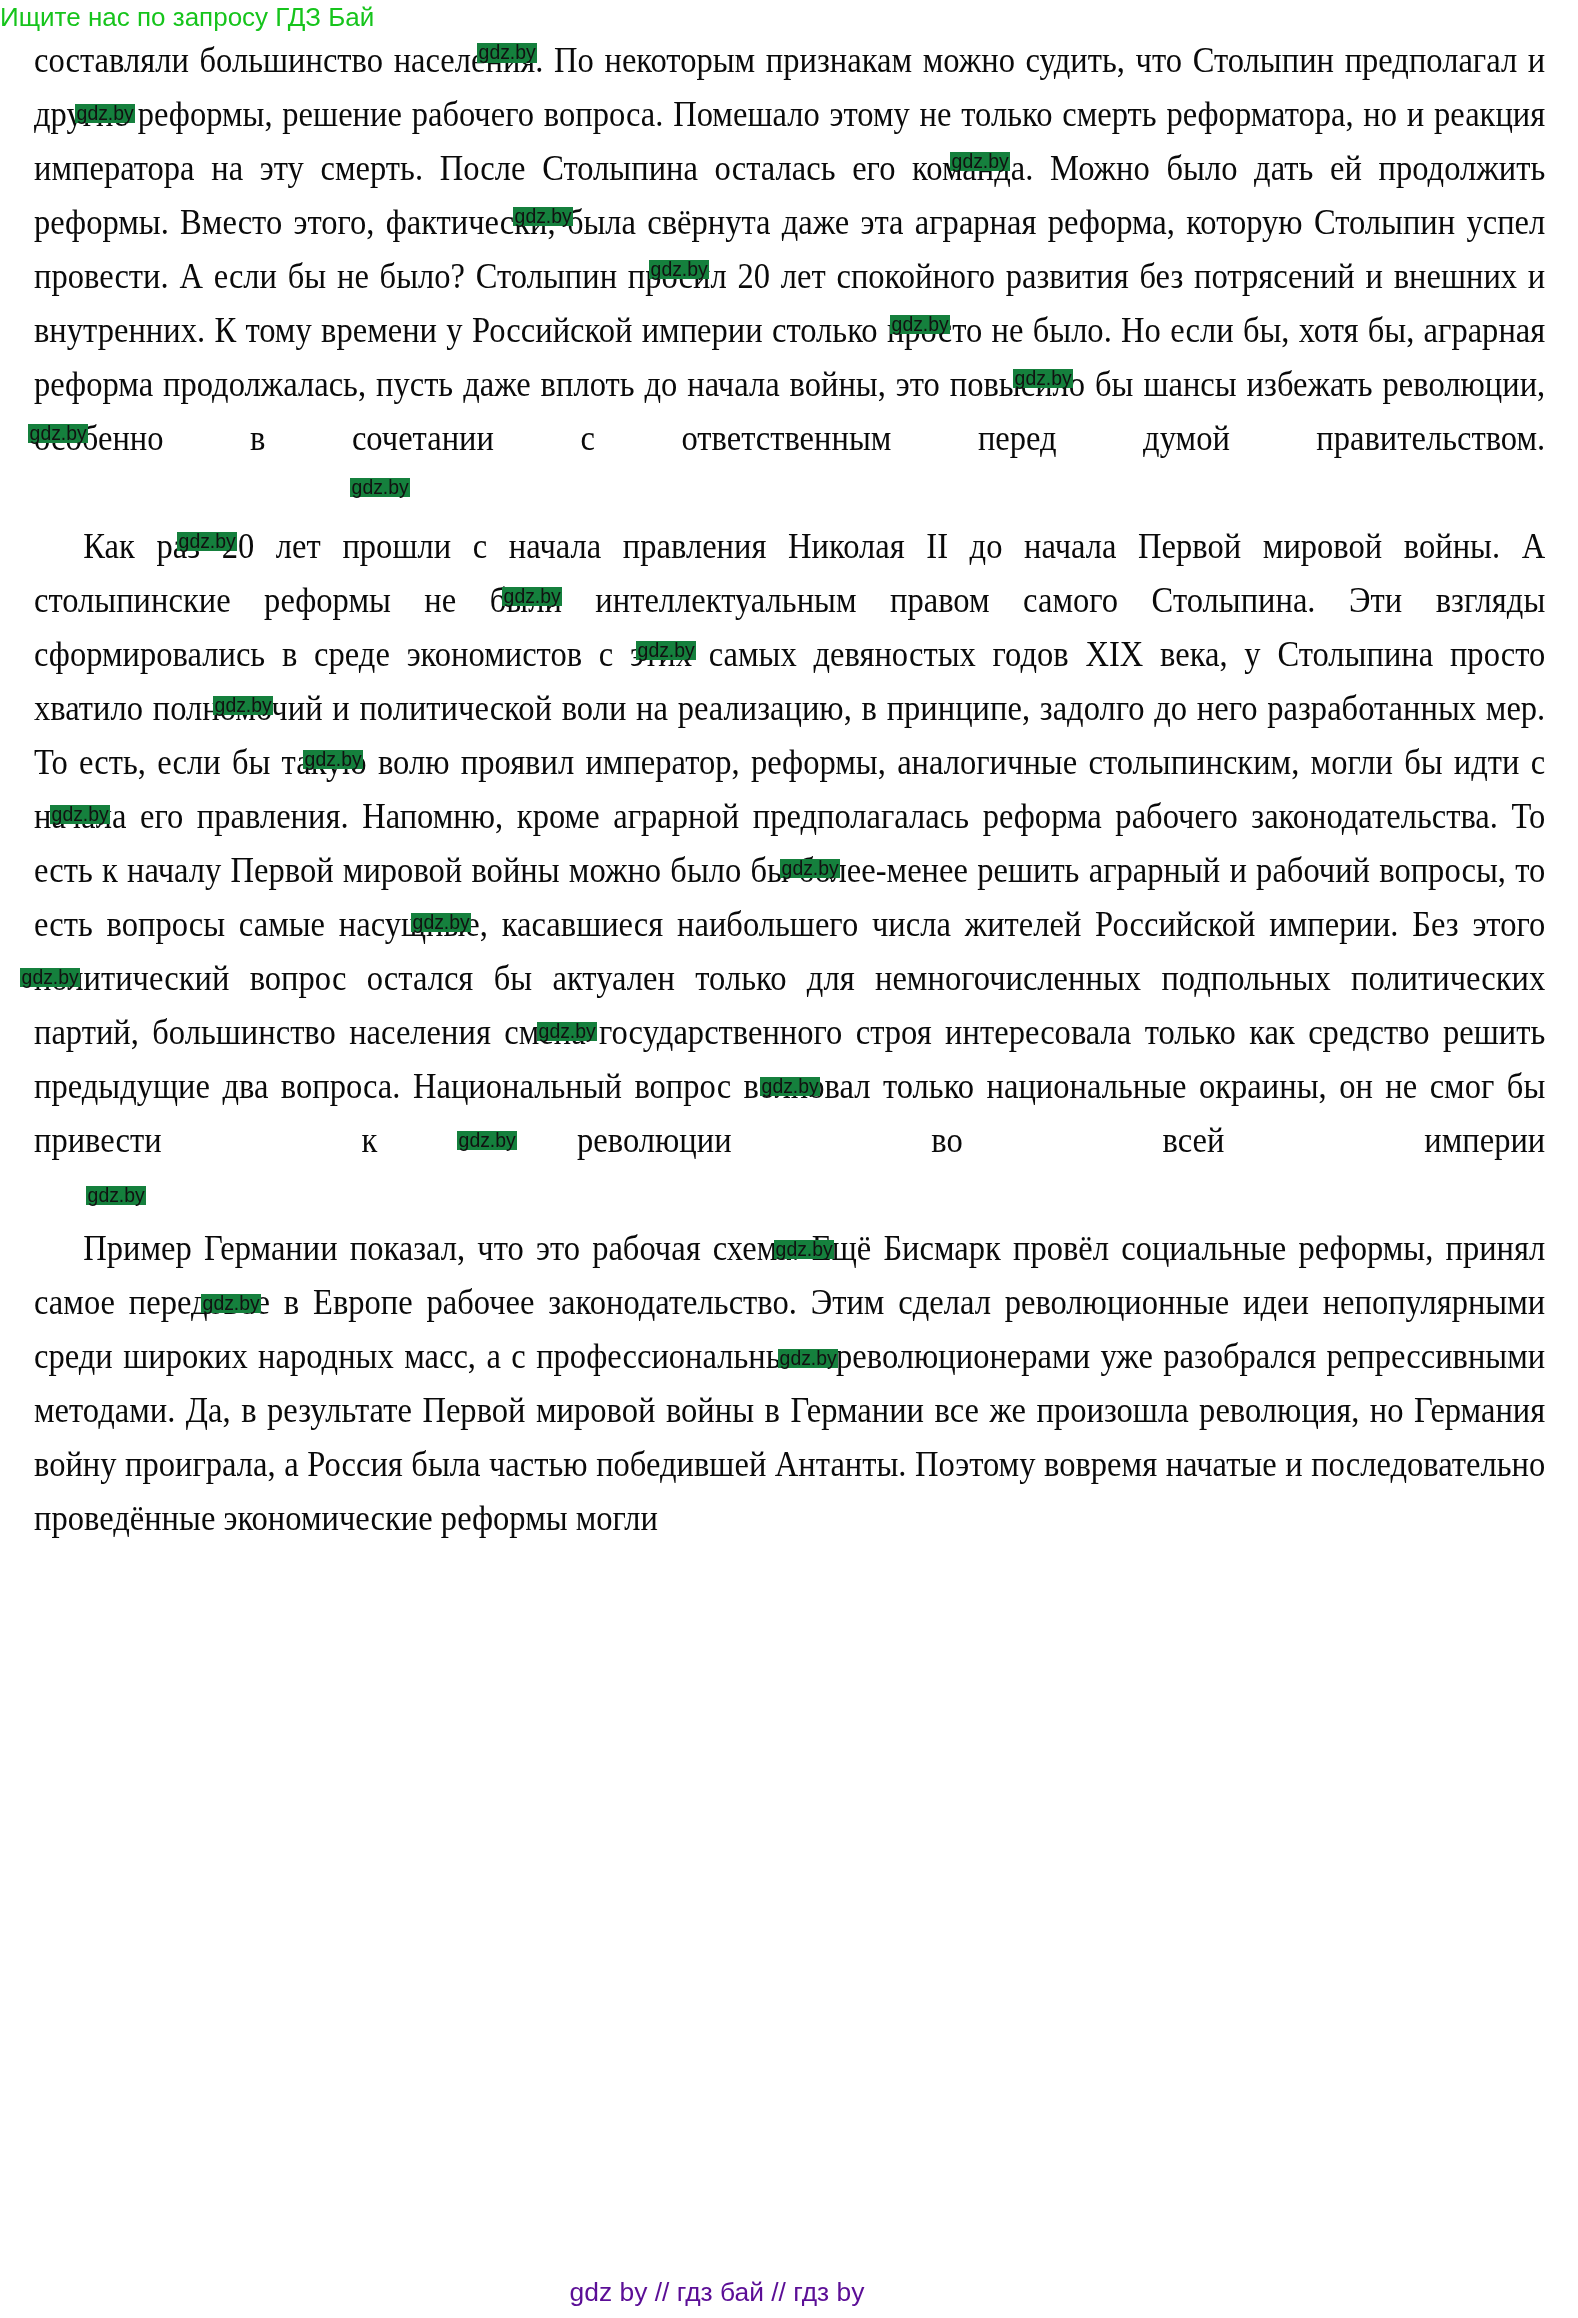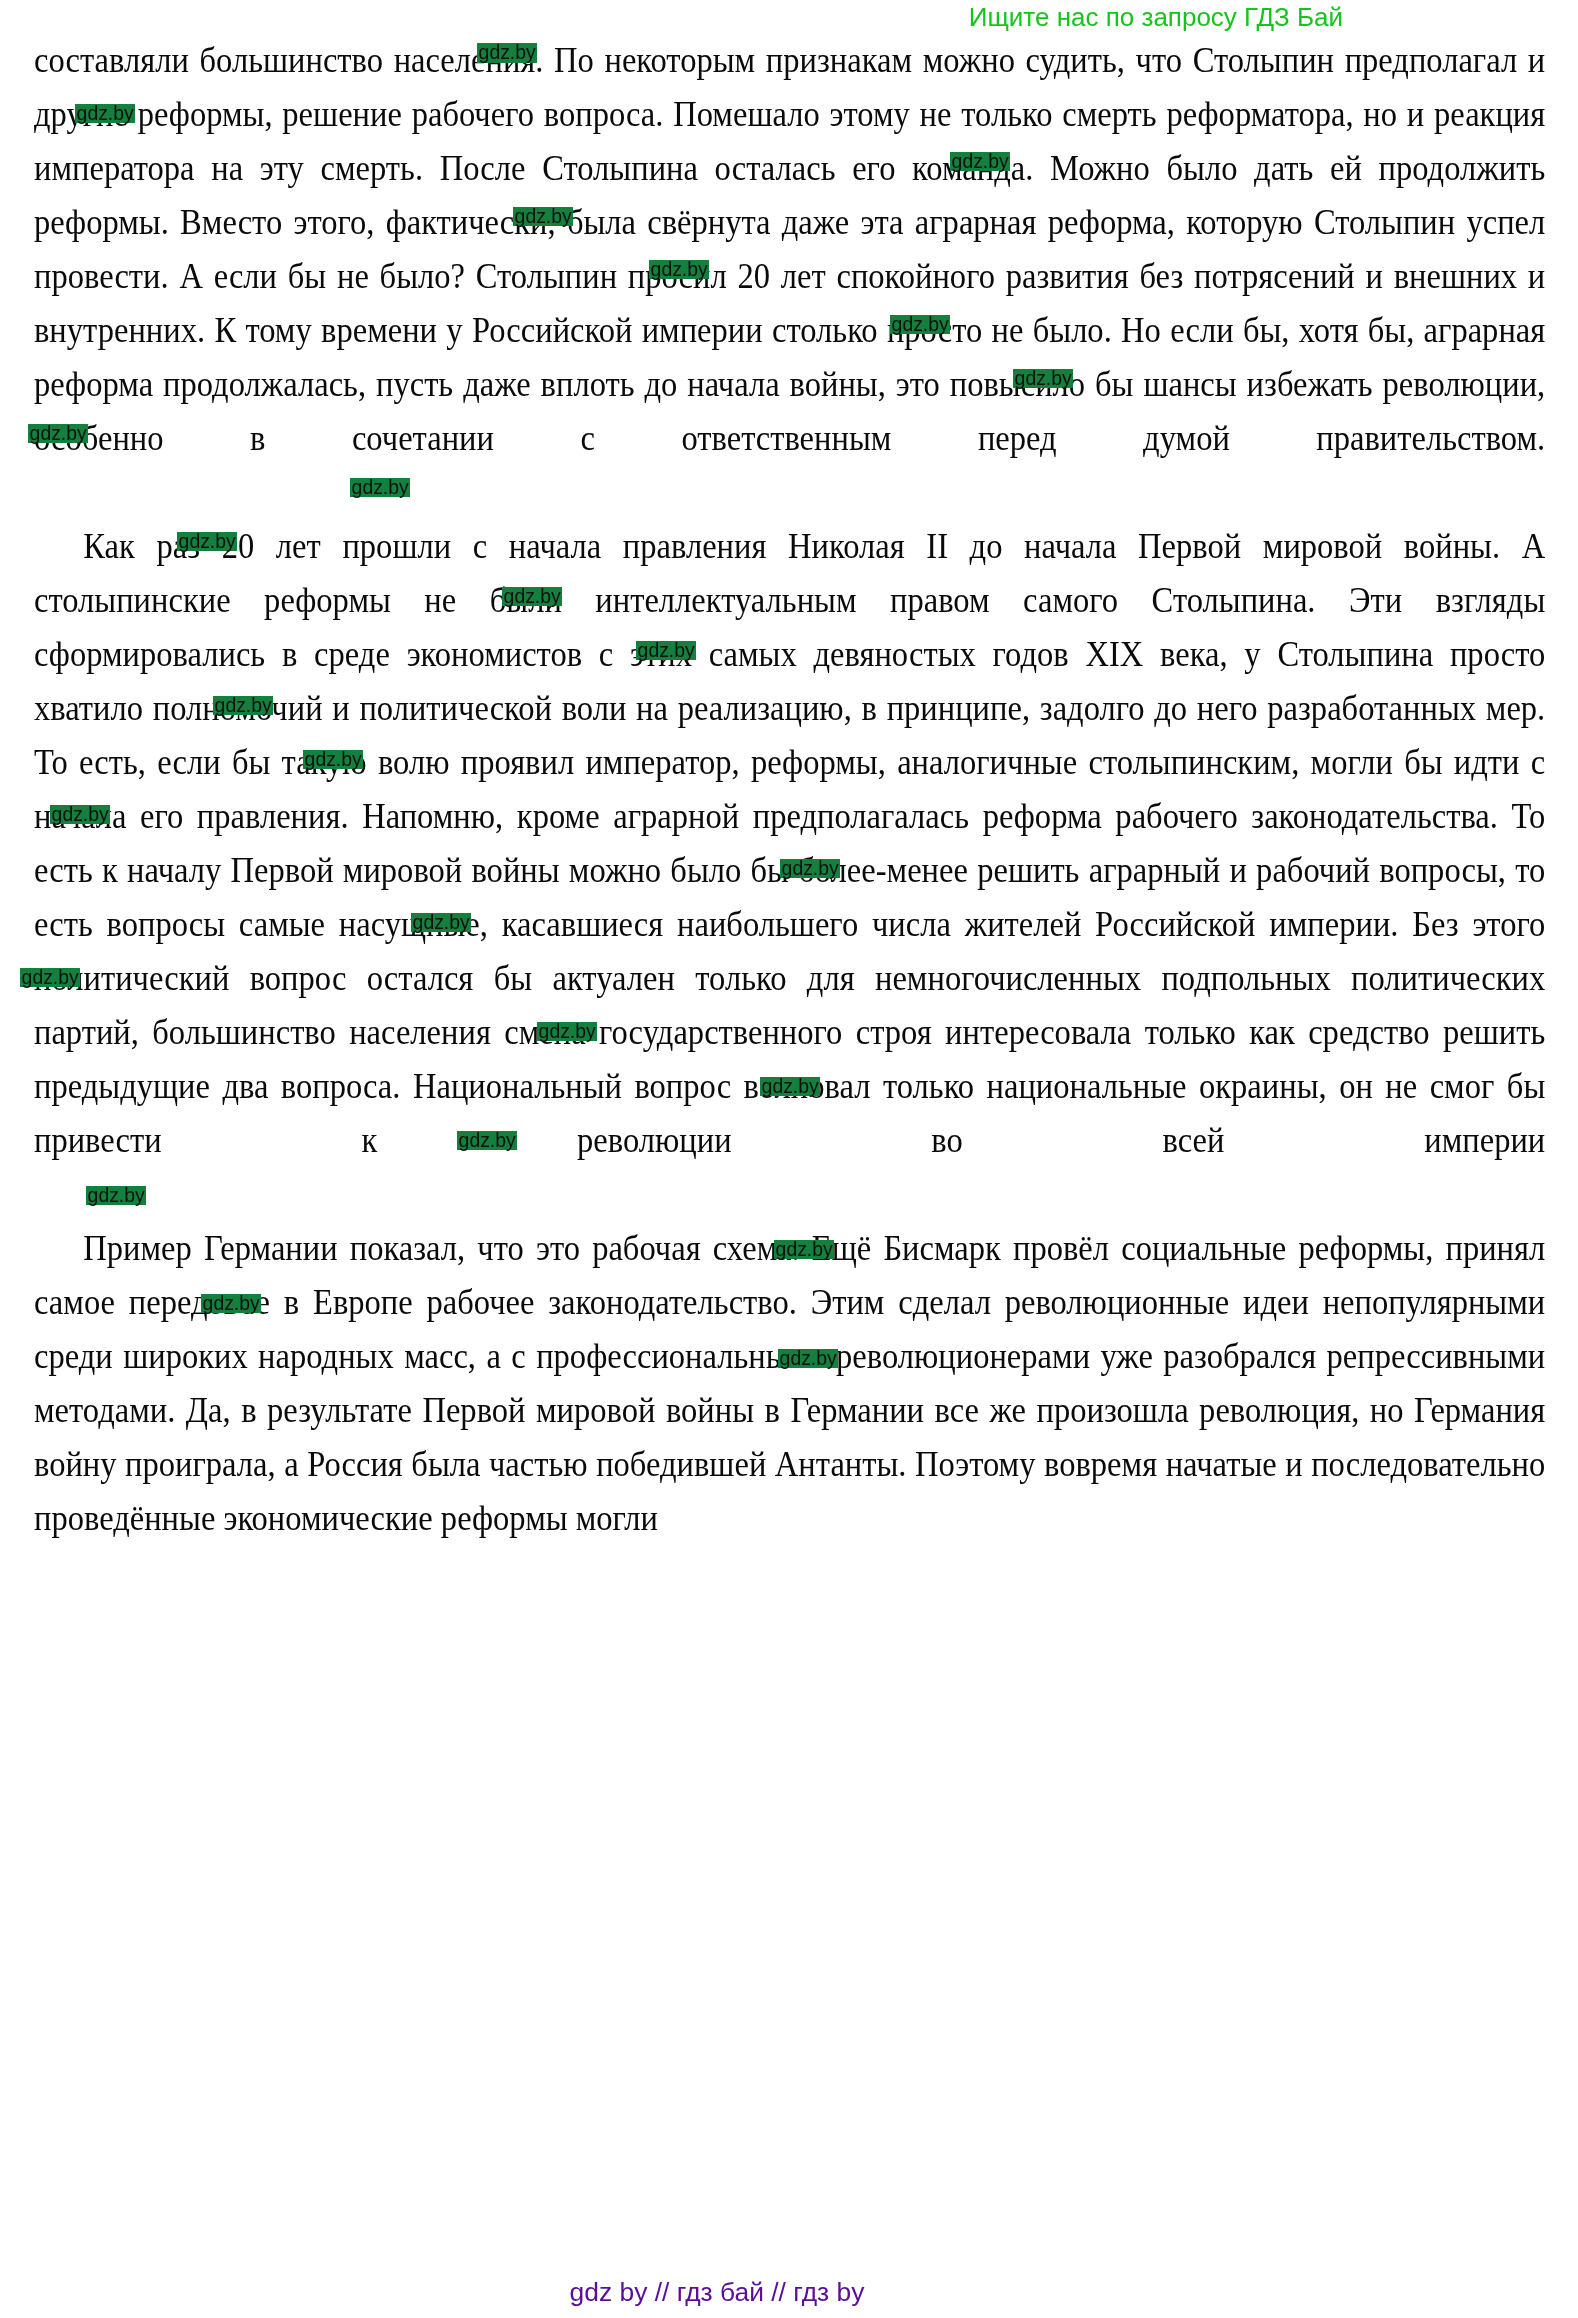--- a/index.html
+++ b/index.html
@@ -15,21 +15,21 @@
     font-family: "Liberation Serif", serif;
   }
 
   
   .header-banner {
     position: absolute;
     top: 0;
     left: 0;
     width: 1343px;
     height: 34px;
-    text-align: right;
+    text-align: left;
     line-height: 34px;
     color: #16c41c;
     font-family: "Liberation Sans", sans-serif;
     font-size: 26px;
     font-weight: 400;
     letter-spacing: 0px;
     white-space: nowrap;
     z-index: 5;
   }
 

